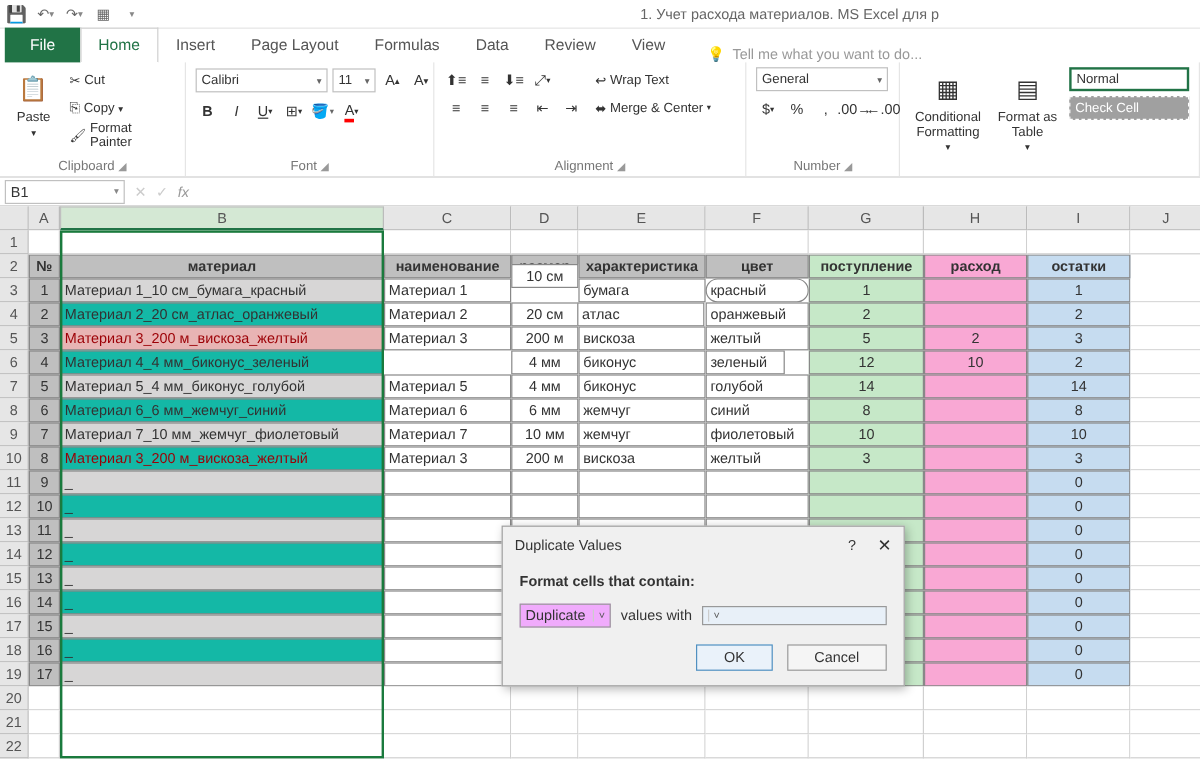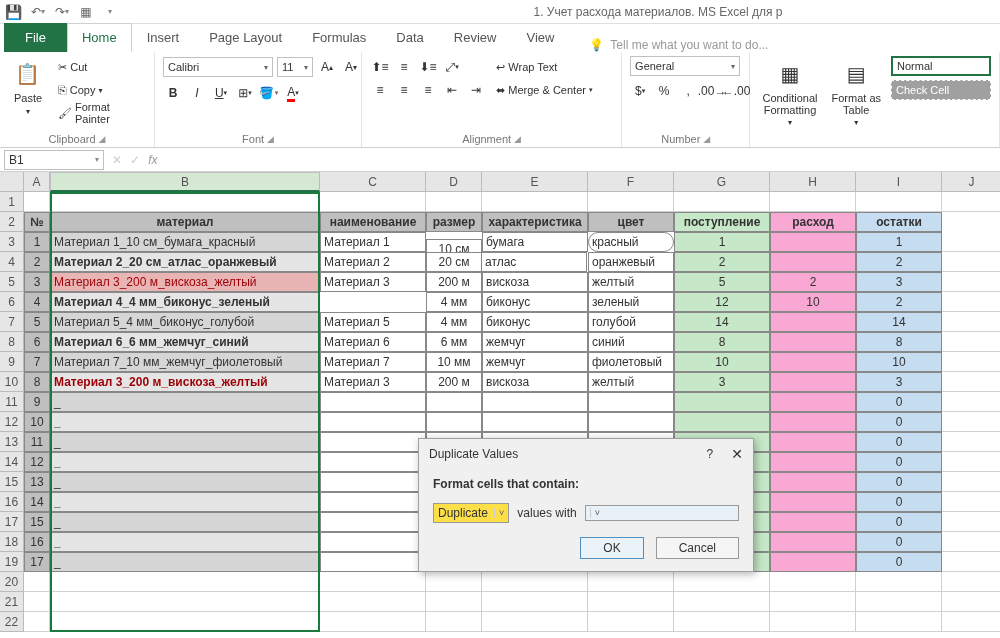--- a/index.html
+++ b/index.html
@@ -50,36 +50,36 @@
 .col-h.sel { background: #d4e8d4; border-bottom: 2px solid #217346; }
 .row-headers { position: absolute; left: 0; top: 20px; display: flex; flex-direction: column; width: 24px; }
 .row-h { height: 20px; background: #e6e6e6; border-right: 1px solid #bbb; border-bottom: 1px solid #bbb; display: flex; align-items: center; justify-content: center; font-size: 12px; color: #555; }
 .cells { position: absolute; left: 24px; top: 20px; }
 .cell { position: absolute; border-right: 1px solid #d0d0d0; border-bottom: 1px solid #d0d0d0; height: 20px; padding: 1px 3px; font-size: 12px; background: #fff; display: flex; align-items: center; overflow: hidden; white-space: nowrap; }
 .cell.hdr { font-weight: bold; background: #bfbfbf; border: 1px solid #888; justify-content: center; }
 .cell.num { background: #bfbfbf; border: 1px solid #888; justify-content: center; }
 .cell.matsel { background: #c0bfbf; }
 .cell.matsel.light { background: #d7d6d6; }
 .cell.matsel.dup { background: #e8b4b4; color: #9c0006; }
-.cell.matsel.warm { background: #e5e5e5; font-weight: bold; }
+.cell.matsel.warm { background: #14b8a6; }
 .cell.matsel.warm.dup { color: #9c0006; }
 .cell.b { border: 1px solid #888; }
 .cell.green { background: #c6e8c8; }
 .cell.orange { background: #f9a8d4; }
 .cell.blue { background: #c6dcf0; }
 .sel-overlay { position: absolute; border: 2px solid #1a7a3d; pointer-events: none; }
 
 
 .dialog { position: absolute; left: 418px; top: 438px; width: 336px; background: #f0f0f0; border: 1px solid #a0a0a0; box-shadow: 2px 2px 8px rgba(0,0,0,0.3); }
 .dlg-title { height: 30px; display: flex; align-items: center; justify-content: space-between; padding: 0 10px; font-size: 12px; }
 .dlg-title .right { display: flex; gap: 18px; align-items: center; }
 .dlg-body { padding: 8px 14px 12px; font-size: 12px; }
 .dlg-body .bold { font-weight: bold; margin-bottom: 12px; }
 .dlg-row { display: flex; align-items: center; gap: 8px; margin-bottom: 14px; }
-.dlg-sel { border: 1px solid #999; background: #fde047; padding: 2px 4px; display: flex; align-items: center; justify-content: space-between; gap: 6px; }
+.dlg-sel { border: 1px solid #999; background: #f0abfc; padding: 2px 4px; display: flex; align-items: center; justify-content: space-between; gap: 6px; }
 .dlg-sel .dd { border-left: 1px solid #ccc; padding-left: 4px; font-size: 9px; color: #555; }
 .dlg-sel.hl { background: #e8f0f8; }
 .dlg-btns { display: flex; justify-content: flex-end; gap: 12px; }
 .dlg-btn { border: 1px solid #999; background: #f5f5f5; padding: 3px 22px; cursor: pointer; font-size: 12px; }
 .dlg-btn.primary { border: 1px solid #5090c0; background: #eaf2fa; }
 
 .style-box { border: 1px solid #c0c0c0; width: 100px; height: 20px; padding: 1px 4px; font-size: 11px; display: flex; align-items: center; margin-bottom: 3px; }
 .style-normal { border: 2px solid #217346; background: #fff; }
 .style-check { background: #a0a0a0; color: #fff; border: 1px dashed #fff; }
 </style>
@@ -338,21 +338,21 @@
       <div class="cell " style="left: 402px; top: 0px; width: 56px;"></div>
       <div class="cell " style="left: 458px; top: 0px; width: 106px;"></div>
       <div class="cell " style="left: 564px; top: 0px; width: 86px;"></div>
       <div class="cell " style="left: 650px; top: 0px; width: 96px;"></div>
       <div class="cell " style="left: 746px; top: 0px; width: 86px;"></div>
       <div class="cell " style="left: 832px; top: 0px; width: 86px;"></div>
       <div class="cell " style="left: 918px; top: 0px; width: 60px;"></div>
       <div class="cell num b" style="left: 0px; top: 40px; width: 26px; justify-content: center;">1</div>
       <div class="cell matsel b light" style="left: 26px; top: 40px; width: 270px;">Материал 1_10 см_бумага_красный</div>
       <div class="cell b" style="left: 296px; top: 40px; width: 106px;">Материал 1</div>
-      <div class="cell b" style="left: 402px; top: 47px; width: 56px; justify-content: center;">10 см</div>
+      <div class="cell b" style="left: 402px; top: 28px; width: 56px; justify-content: center;">10 см</div>
       <div class="cell b" style="left: 458px; top: 40px; width: 106px;">бумага</div>
       <div class="cell b" style="left: 564px; top: 40px; width: 86px; border-radius: 10px;">красный</div>
       <div class="cell b green" style="left: 650px; top: 40px; width: 96px; justify-content: center;">1</div>
       <div class="cell b orange" style="left: 746px; top: 40px; width: 86px; justify-content: center;"></div>
       <div class="cell b blue" style="left: 832px; top: 40px; width: 86px; justify-content: center;">1</div>
       <div class="cell " style="left: 918px; top: 40px; width: 60px;"></div>
       <div class="cell num b" style="left: 0px; top: 60px; width: 26px; justify-content: center;">2</div>
       <div class="cell matsel b warm" style="left: 26px; top: 60px; width: 270px;">Материал 2_20 см_атлас_оранжевый</div>
       <div class="cell b" style="left: 296px; top: 60px; width: 106px;">Материал 2</div>
       <div class="cell b" style="left: 402px; top: 60px; width: 56px; justify-content: center;">20 см</div>
@@ -370,21 +370,21 @@
       <div class="cell b" style="left: 564px; top: 80px; width: 86px;">желтый</div>
       <div class="cell b green" style="left: 650px; top: 80px; width: 96px; justify-content: center;">5</div>
       <div class="cell b orange" style="left: 746px; top: 80px; width: 86px; justify-content: center;">2</div>
       <div class="cell b blue" style="left: 832px; top: 80px; width: 86px; justify-content: center;">3</div>
       <div class="cell " style="left: 918px; top: 80px; width: 60px;"></div>
       <div class="cell num b" style="left: 0px; top: 100px; width: 26px; justify-content: center;">4</div>
       <div class="cell matsel b warm" style="left: 26px; top: 100px; width: 270px;">Материал 4_4 мм_биконус_зеленый</div>
       <div class="cell b" style="left: 296px; top: 110px; width: 106px; margin-top: 25px;">Материал 4</div>
       <div class="cell b" style="left: 402px; top: 100px; width: 56px; justify-content: center;">4 мм</div>
       <div class="cell b" style="left: 458px; top: 100px; width: 106px;">биконус</div>
-      <div class="cell b" style="left: 564px; top: 100px; width: 86px;">зеленый</div>
+      <div class="cell b" style="left: 564px; top: 100px; width: 66px;">зеленый</div>
       <div class="cell b green" style="left: 650px; top: 100px; width: 96px; justify-content: center;">12</div>
       <div class="cell b orange" style="left: 746px; top: 100px; width: 86px; justify-content: center;">10</div>
       <div class="cell b blue" style="left: 832px; top: 100px; width: 86px; justify-content: center;">2</div>
       <div class="cell " style="left: 918px; top: 100px; width: 60px;"></div>
       <div class="cell num b" style="left: 0px; top: 120px; width: 26px; justify-content: center;">5</div>
       <div class="cell matsel b light" style="left: 26px; top: 120px; width: 270px;">Материал 5_4 мм_биконус_голубой</div>
       <div class="cell b" style="left: 296px; top: 120px; width: 106px;">Материал 5</div>
       <div class="cell b" style="left: 402px; top: 120px; width: 56px; justify-content: center;">4 мм</div>
       <div class="cell b" style="left: 458px; top: 120px; width: 106px;">биконус</div>
       <div class="cell b" style="left: 564px; top: 120px; width: 86px;">голубой</div>

